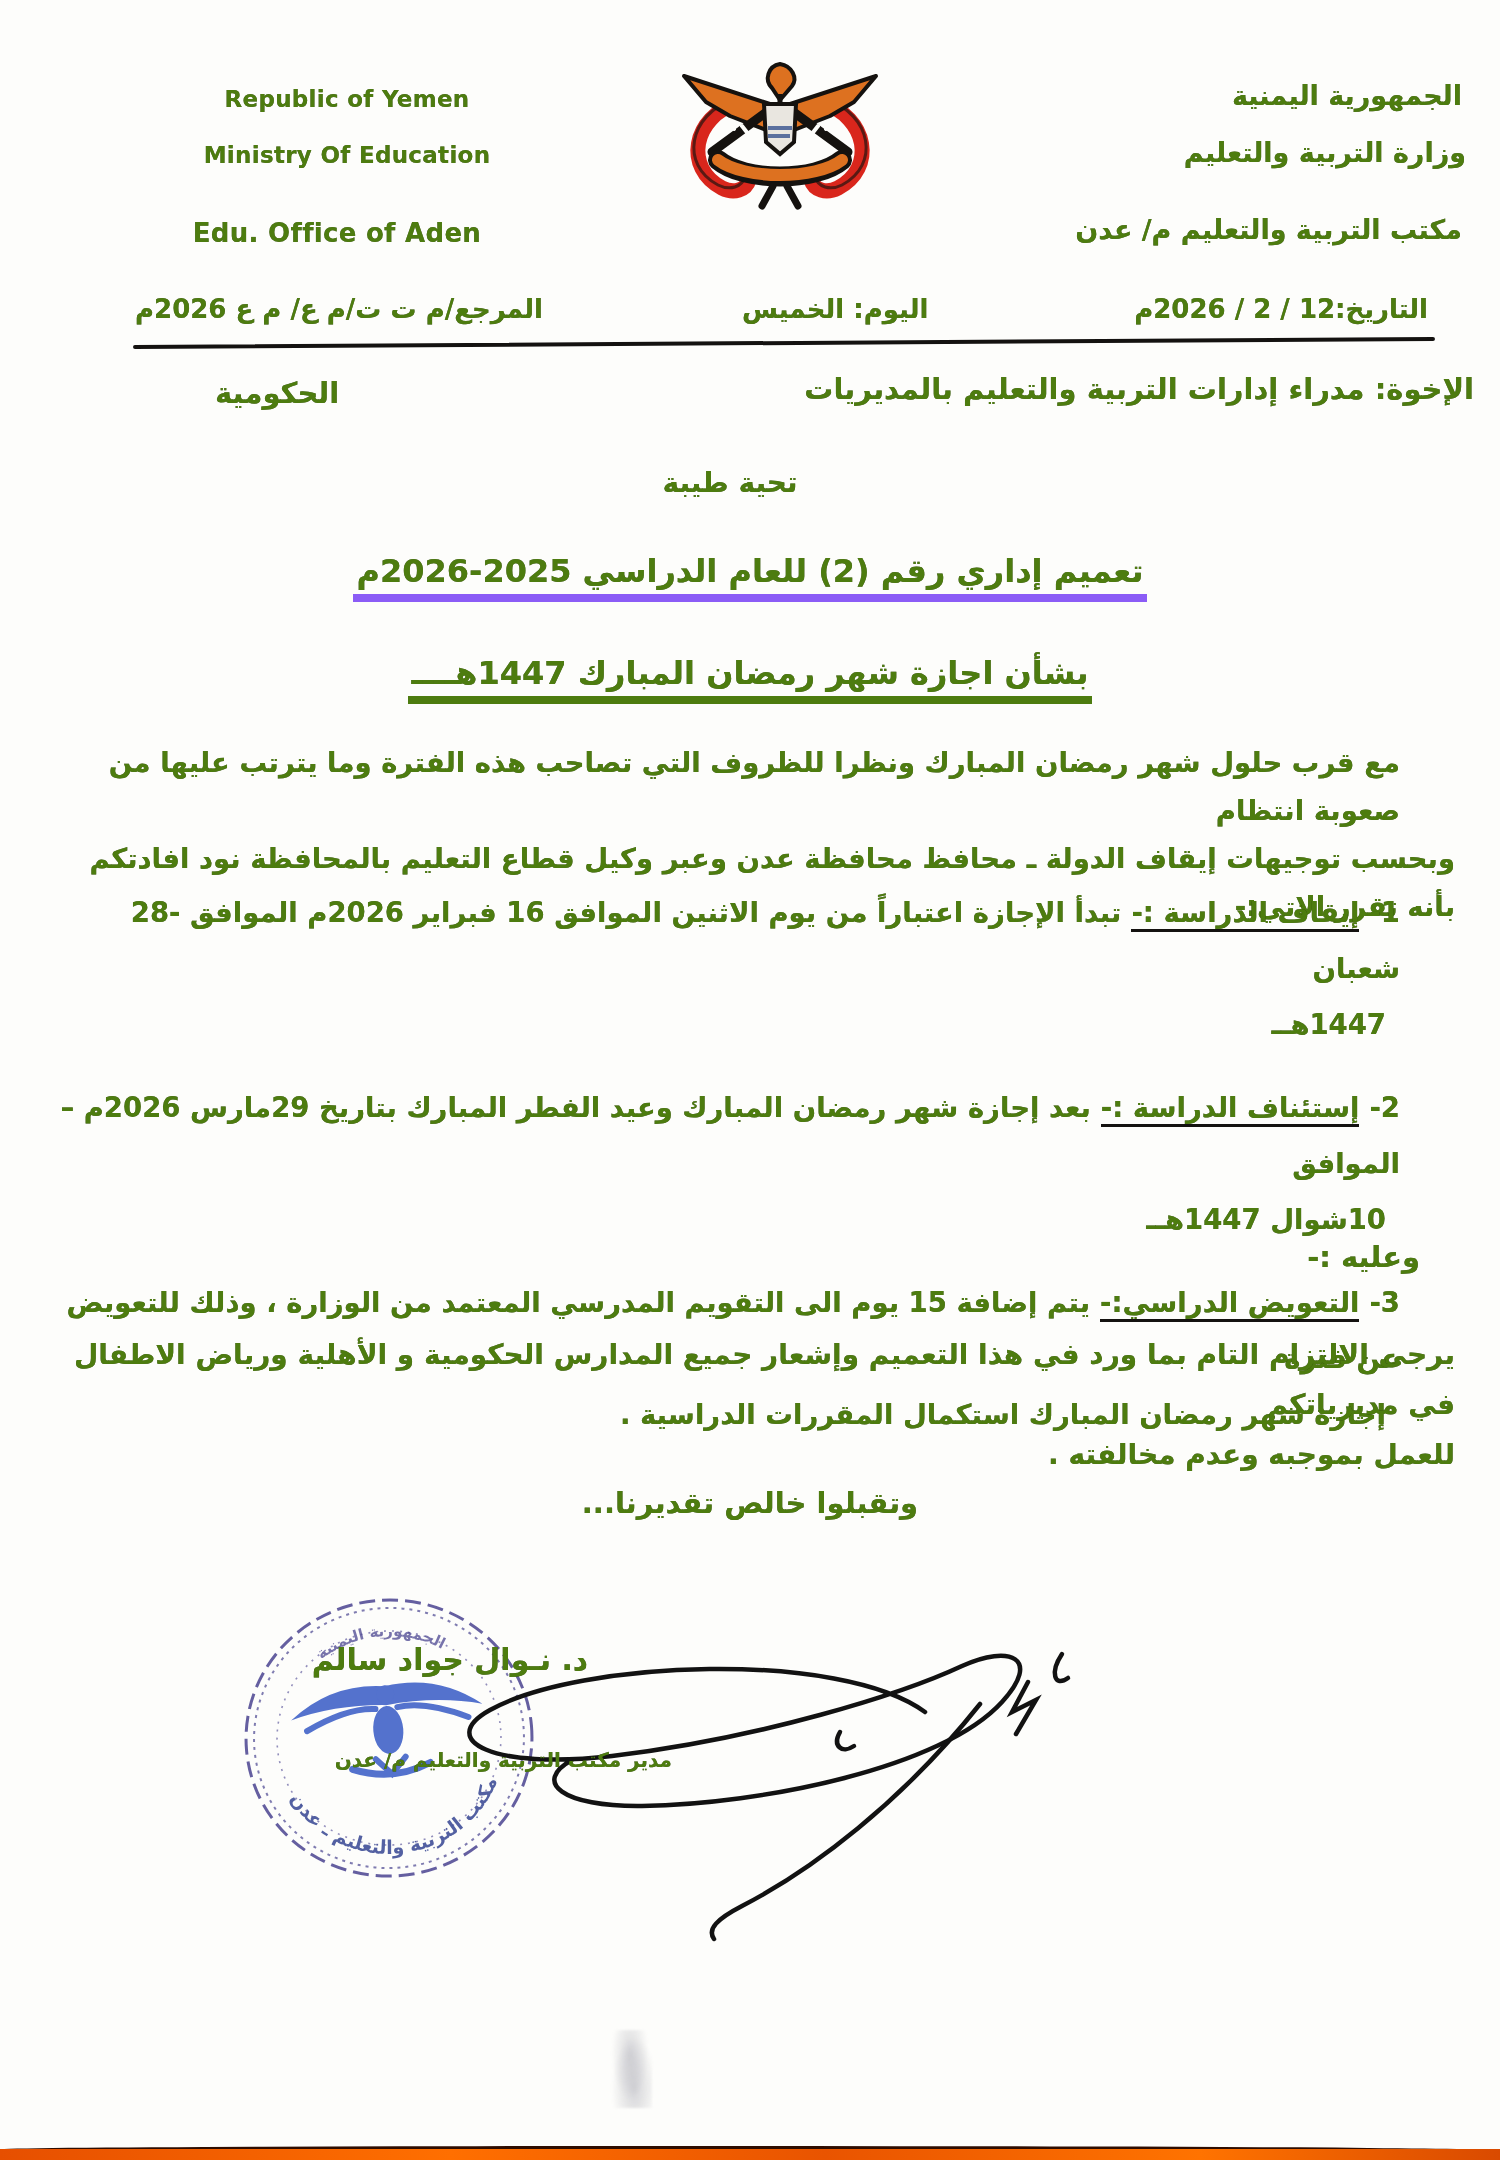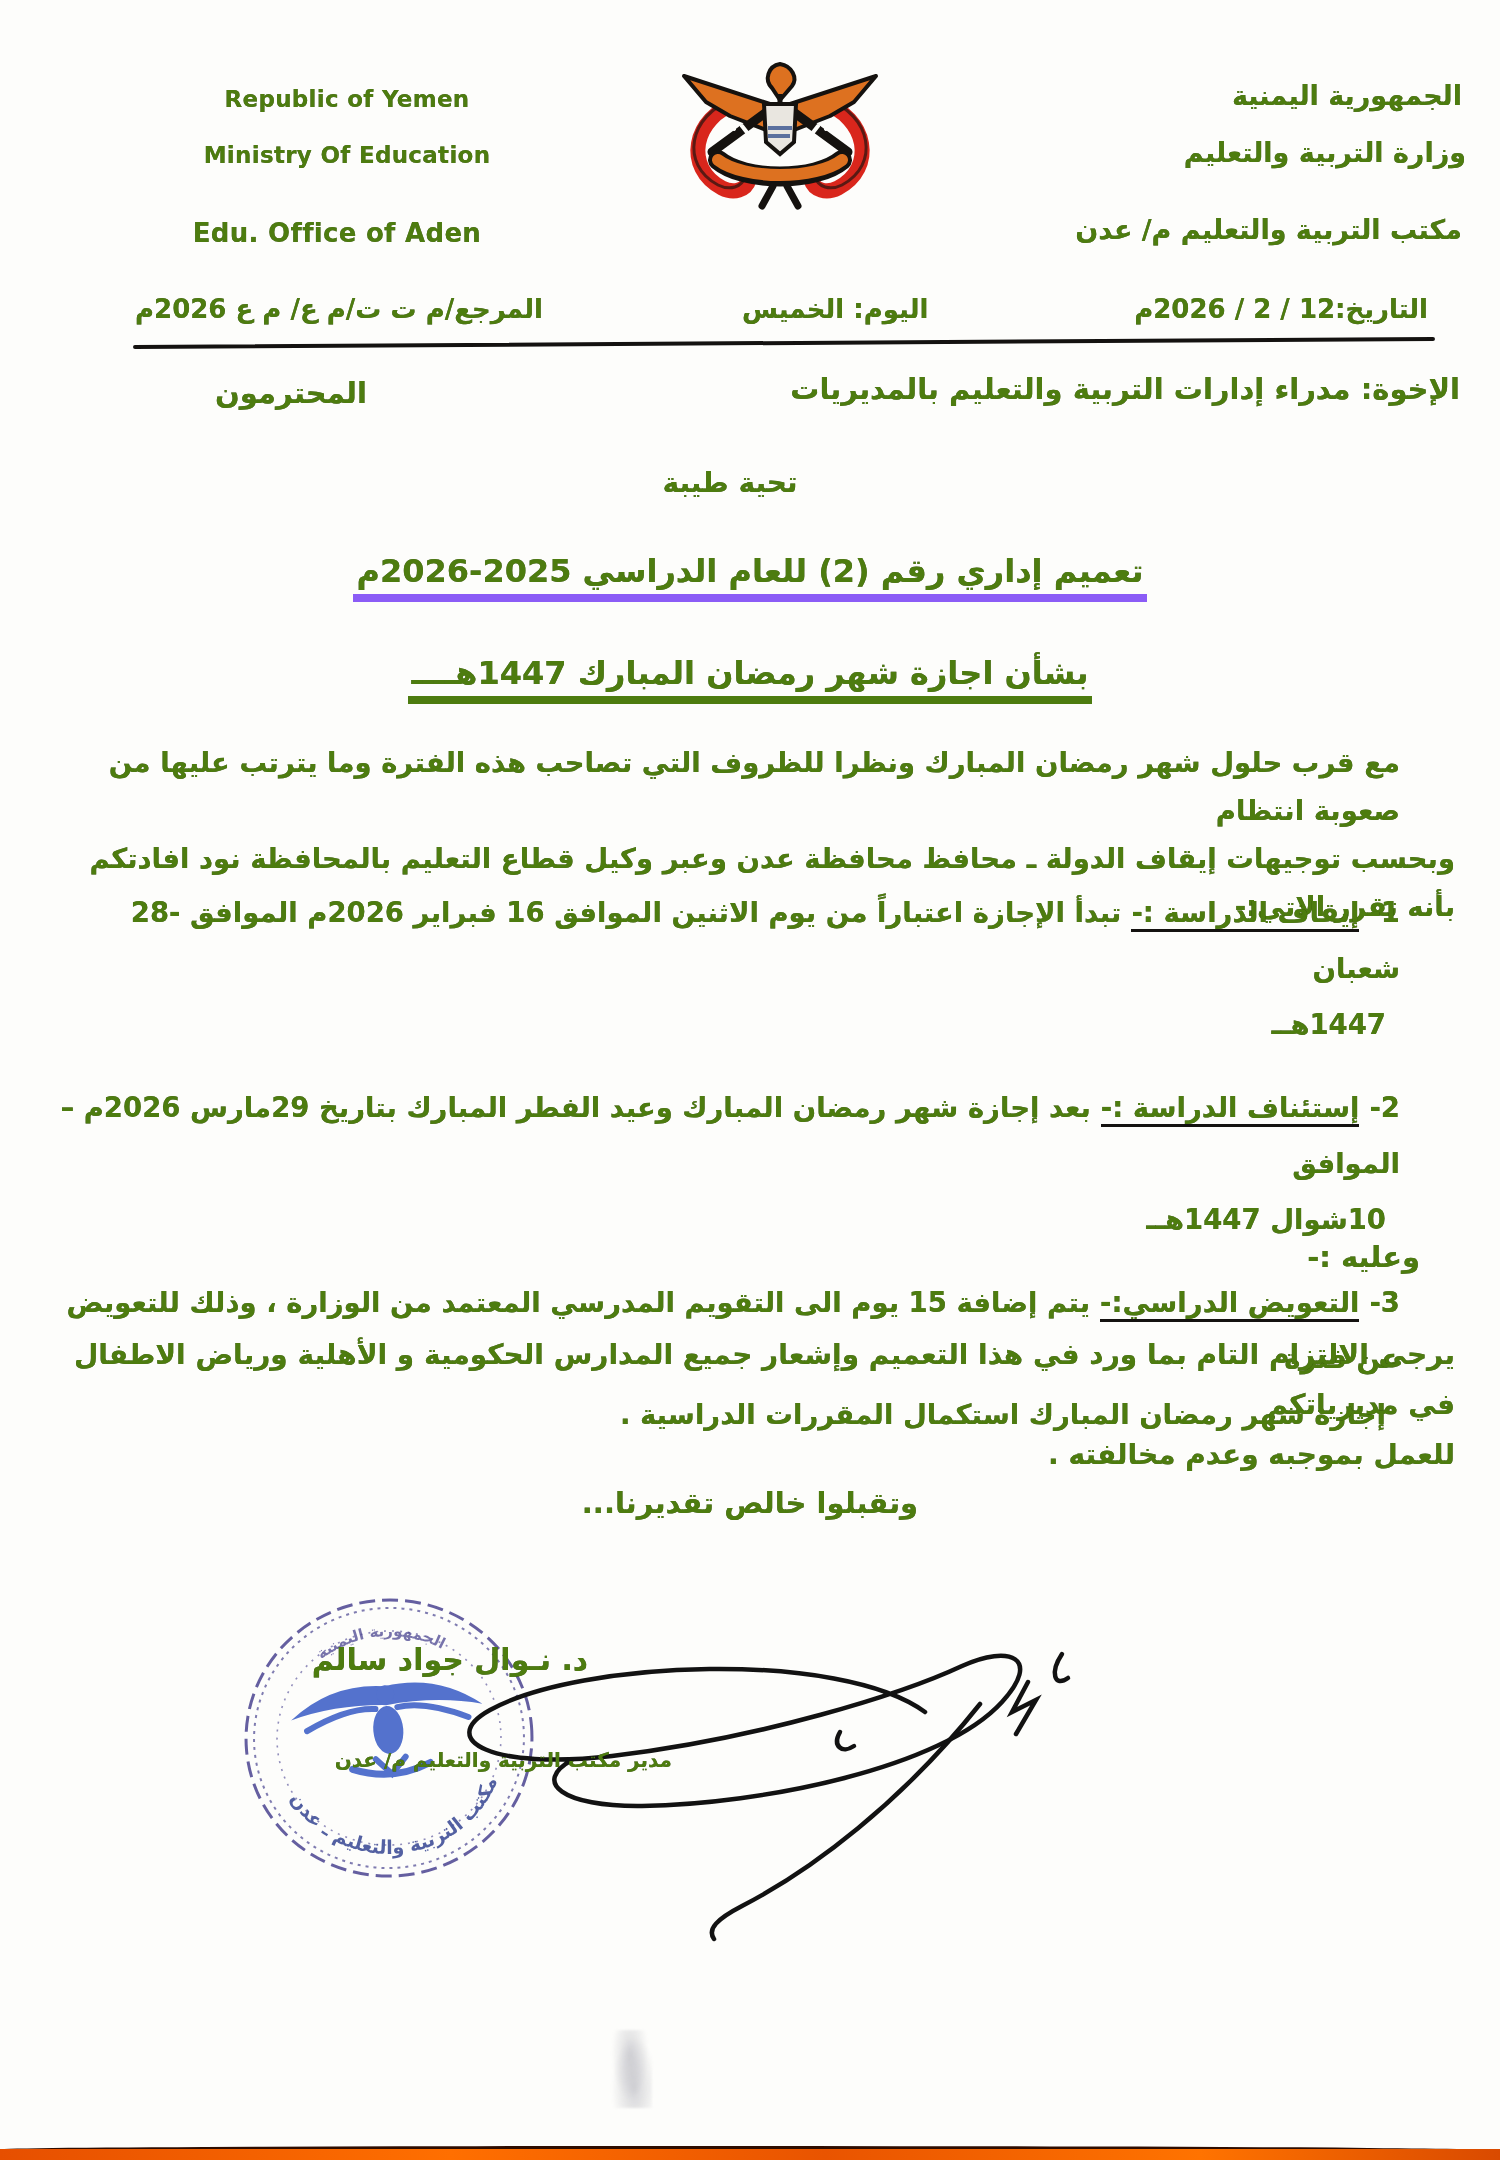--- a/index.html
+++ b/index.html
@@ -25,21 +25,21 @@
 
   
   .meta{top:294px; font-size:26px;}
   .meta-date{right:72px;}
   .meta-day{left:742px;}
   .meta-ref{left:135px;}
   .rule{left:133px; top:341px; width:1302px; height:4px; background:#141210;
         transform:rotate(-.35deg); border-radius:2px;}
 
   
-  .addr-to{right:40px; top:372px; font-size:29px;}
+  .addr-to{right:26px; top:372px; font-size:29px;}
   .addr-hon{left:215px; top:376px; font-size:29px;}
 
   .greeting{left:0; right:40px; top:466px; text-align:center; font-size:28px;}
 
   .title-wrap{left:0; right:0; top:552px; text-align:center;}
   .doc-title{display:inline-block; font-size:32px; border-bottom:8px solid #8b5cf6; padding:0 4px 4px;}
   .subject-wrap{left:0; right:0; top:654px; text-align:center;}
   .doc-subject{display:inline-block; font-size:32px; border-bottom:8px solid #4d7c0f; padding:0 4px 4px;}
 
   
@@ -109,21 +109,21 @@
 
     <path d="M101,130 L90,150 M115,130 L126,150" stroke="#15120f" stroke-width="7" stroke-linecap="round"></path>
   </svg>
 
   <div class="abs rtl meta meta-date ink">التاريخ:12 / 2 / 2026م</div>
   <div class="abs rtl meta meta-day ink">اليوم: الخميس</div>
   <div class="abs rtl meta meta-ref ink">المرجع/م ت ت/م ع/ م ع 2026م</div>
   <div class="abs rule"></div>
 
   <div class="abs rtl addr-to ink">الإخوة: مدراء إدارات التربية والتعليم بالمديريات</div>
-  <div class="abs rtl addr-hon ink">المحترمون</div>
+  <div class="abs rtl addr-hon ink">الحكومية</div>
 
   <div class="abs rtl greeting ink">تحية طيبة</div>
 
   <div class="abs title-wrap">
     <span class="rtl doc-title ink">تعميم إداري رقم (2) للعام الدراسي 2025-2026م</span>
   </div>
   <div class="abs subject-wrap">
     <span class="rtl doc-subject ink">بشأن اجازة شهر رمضان المبارك 1447هــــ</span>
   </div>
 

